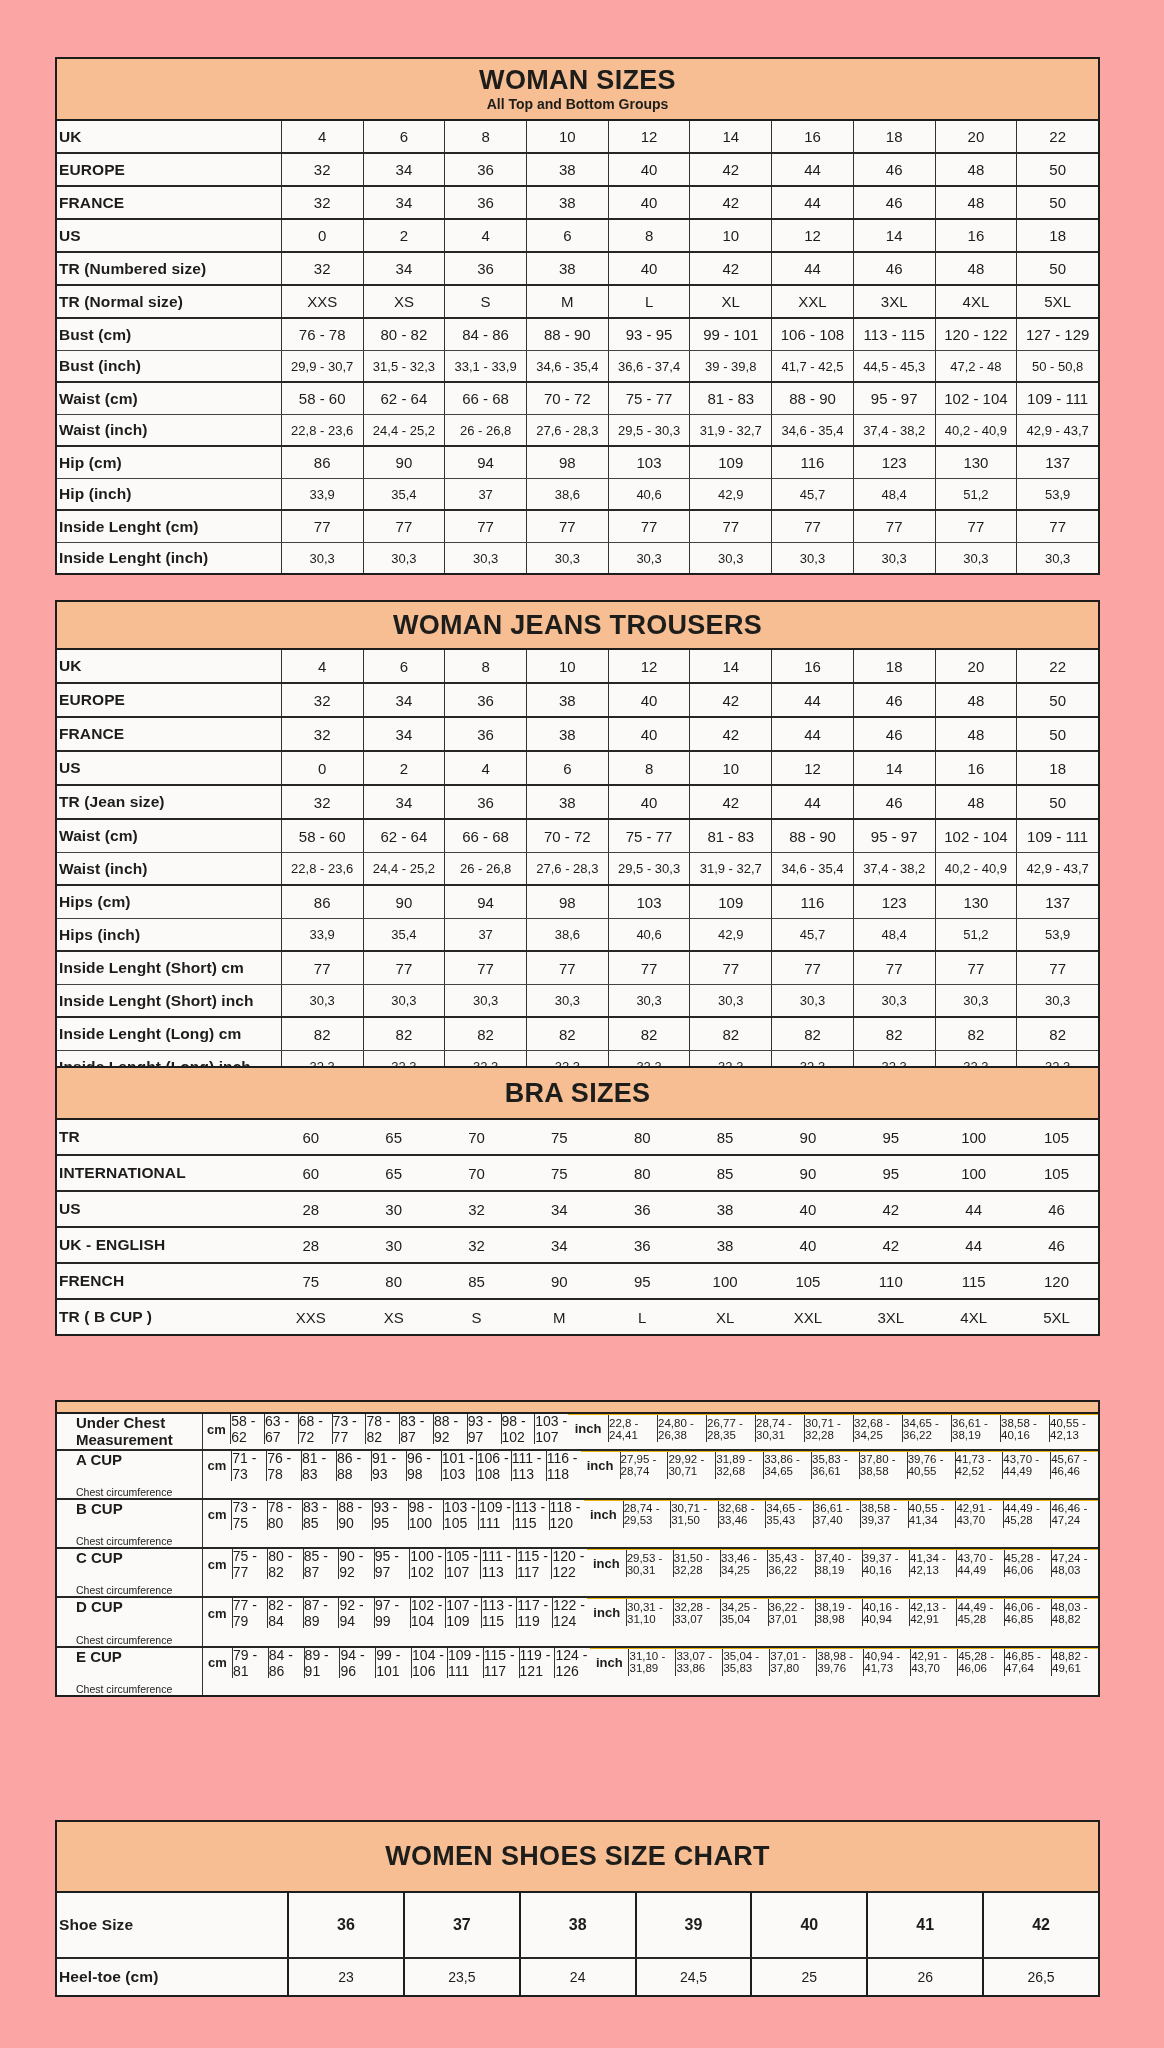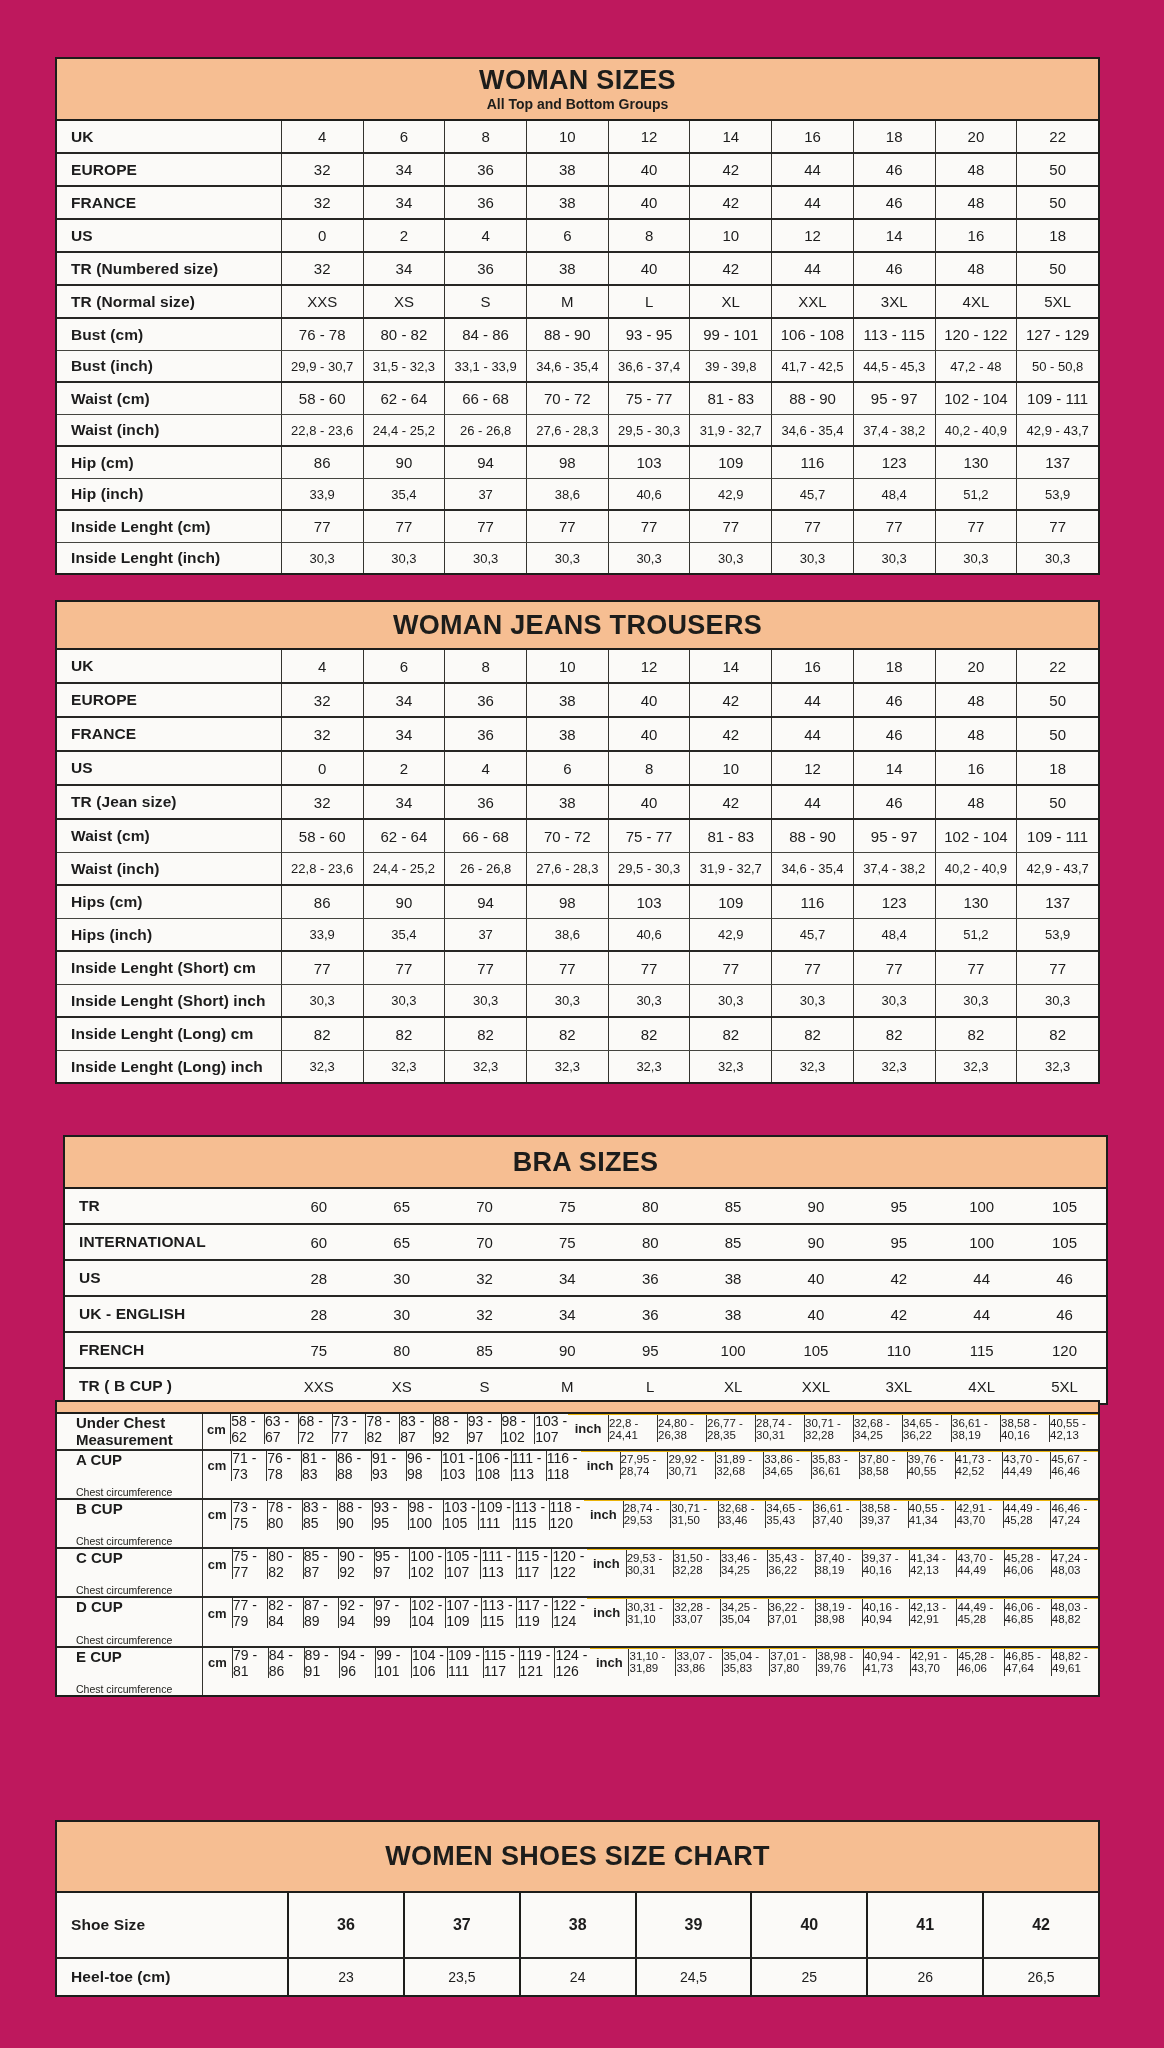--- a/index.html
+++ b/index.html
@@ -1,23 +1,23 @@
 <!DOCTYPE html>
 <html><head>
 <meta charset="utf-8">
 <style>
   * { margin:0; padding:0; box-sizing:border-box; }
   html,body { background:#ffffff; }
   body { font-family:"Liberation Sans", sans-serif; color:#1c1c1c; }
-  .sheet { position:relative; width:1164px; height:2048px; background:#be185d; overflow:hidden; }
+  .sheet { position:relative; width:1164px; height:2048px; background:#fca5a5; overflow:hidden; }
 
   .tbl { position:absolute; left:55px; width:1045px; border:2px solid #1d1d1b; background:#fbfaf8; }
   #t-woman-sizes  { top:57px; }
   #t-woman-jeans  { top:600px; }
-  #t-bra-sizes    { top:1135px;margin-left:8px; }
+  #t-bra-sizes    { top:1066px; }
   #t-bra-cups     { top:1400px; }
   #t-women-shoes  { top:1820px; }
 
   .title-band { background:#f6be92; border-bottom:2px solid #1d1d1b;
                 display:flex; flex-direction:column; align-items:center; justify-content:center; }
   #t-woman-sizes .title-band { height:62px; }
   #t-woman-jeans .title-band { height:48px; }
   #t-bra-sizes   .title-band { height:52px; }
   #t-women-shoes .title-band { height:71px; }
   .t-title { font-weight:bold; font-size:27px; letter-spacing:.3px; color:#1d1d1b; line-height:1.05; }
@@ -31,21 +31,21 @@
   #t-woman-jeans .row { height:32px; }
   #t-bra-sizes   .row { height:34px; }
   #t-women-shoes .g0 .row { height:64px; }
   #t-women-shoes .g1 .row { height:36px; }
 
   .cell { display:flex; align-items:center; justify-content:center; font-size:15px; }
   .row > .cell + .cell { border-left:1px solid #34342f; }
   .no-v .row > .cell + .cell { border-left:none; }
   #t-women-shoes .row > .cell + .cell { border-left:2px solid #1d1d1b; }
 
-  .cell.label { justify-content:flex-start; padding-left:14px; font-weight:bold; font-size:15.5px; letter-spacing:.1px; }
+  .cell.label { justify-content:flex-start; padding-left:2px; font-weight:bold; font-size:15.5px; letter-spacing:.1px; }
   #t-woman-sizes .cell.label, #t-woman-jeans .cell.label { width:21.5%; }
   #t-bra-sizes .cell.label { width:20.4%; }
   #t-women-shoes .cell.label { width:22.1%; }
   .cell.val { flex:1 1 0; }
   .row.small .cell.val { font-size:13px; }
   #t-women-shoes .g0 .cell.val { font-weight:bold; font-size:16px; }
   #t-women-shoes .g1 .cell.val { font-size:14px; }
 
   
   .strip { height:12px; background:#f6be92; border-bottom:2px solid #1d1d1b; }

